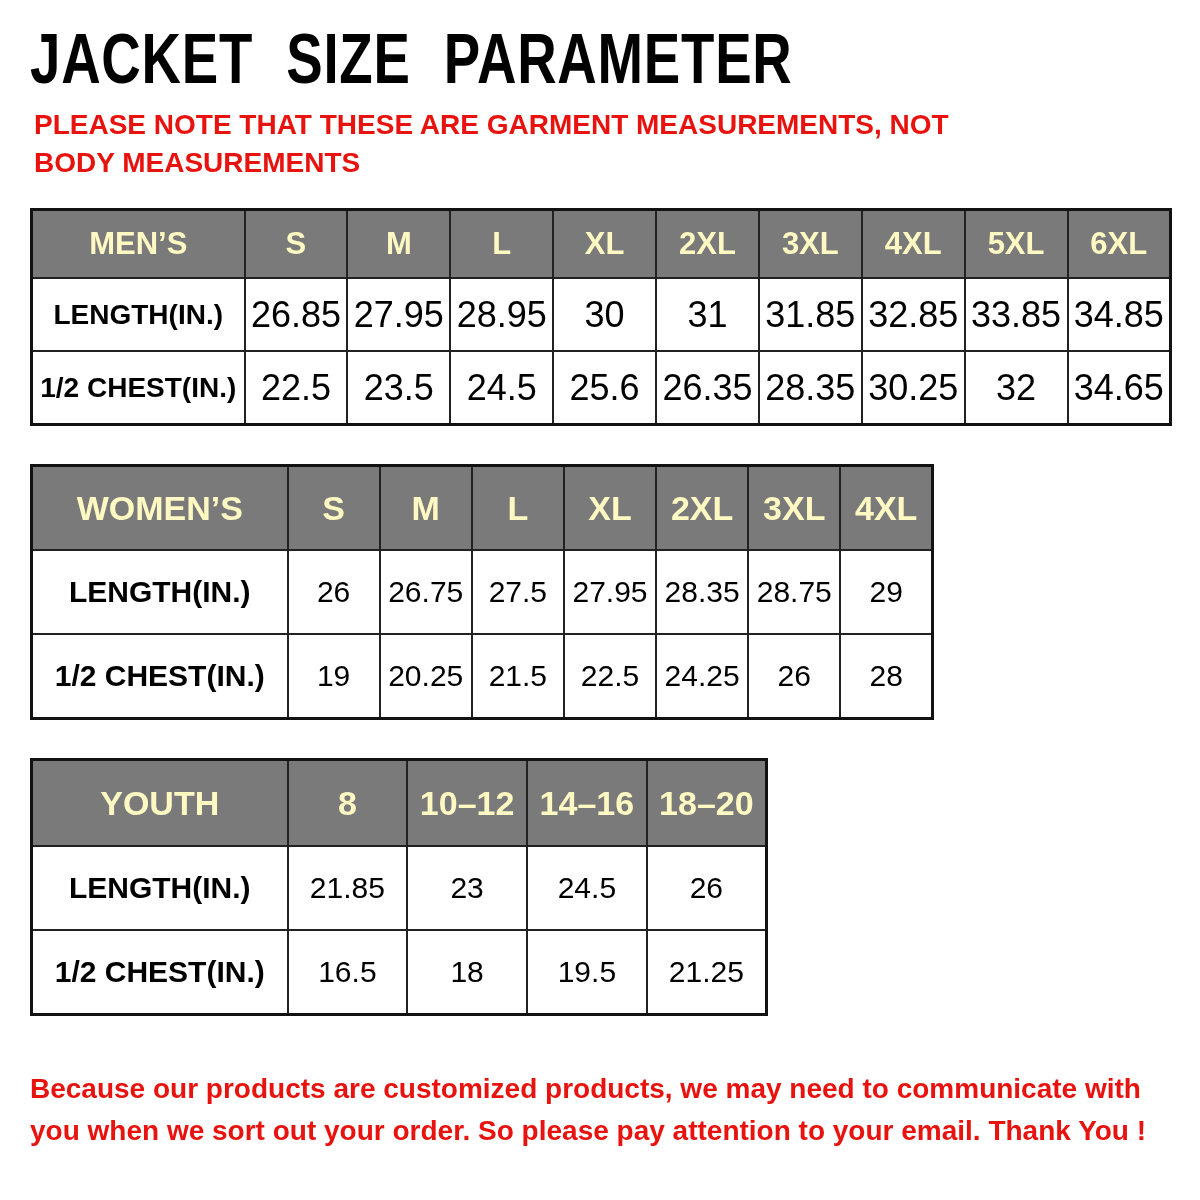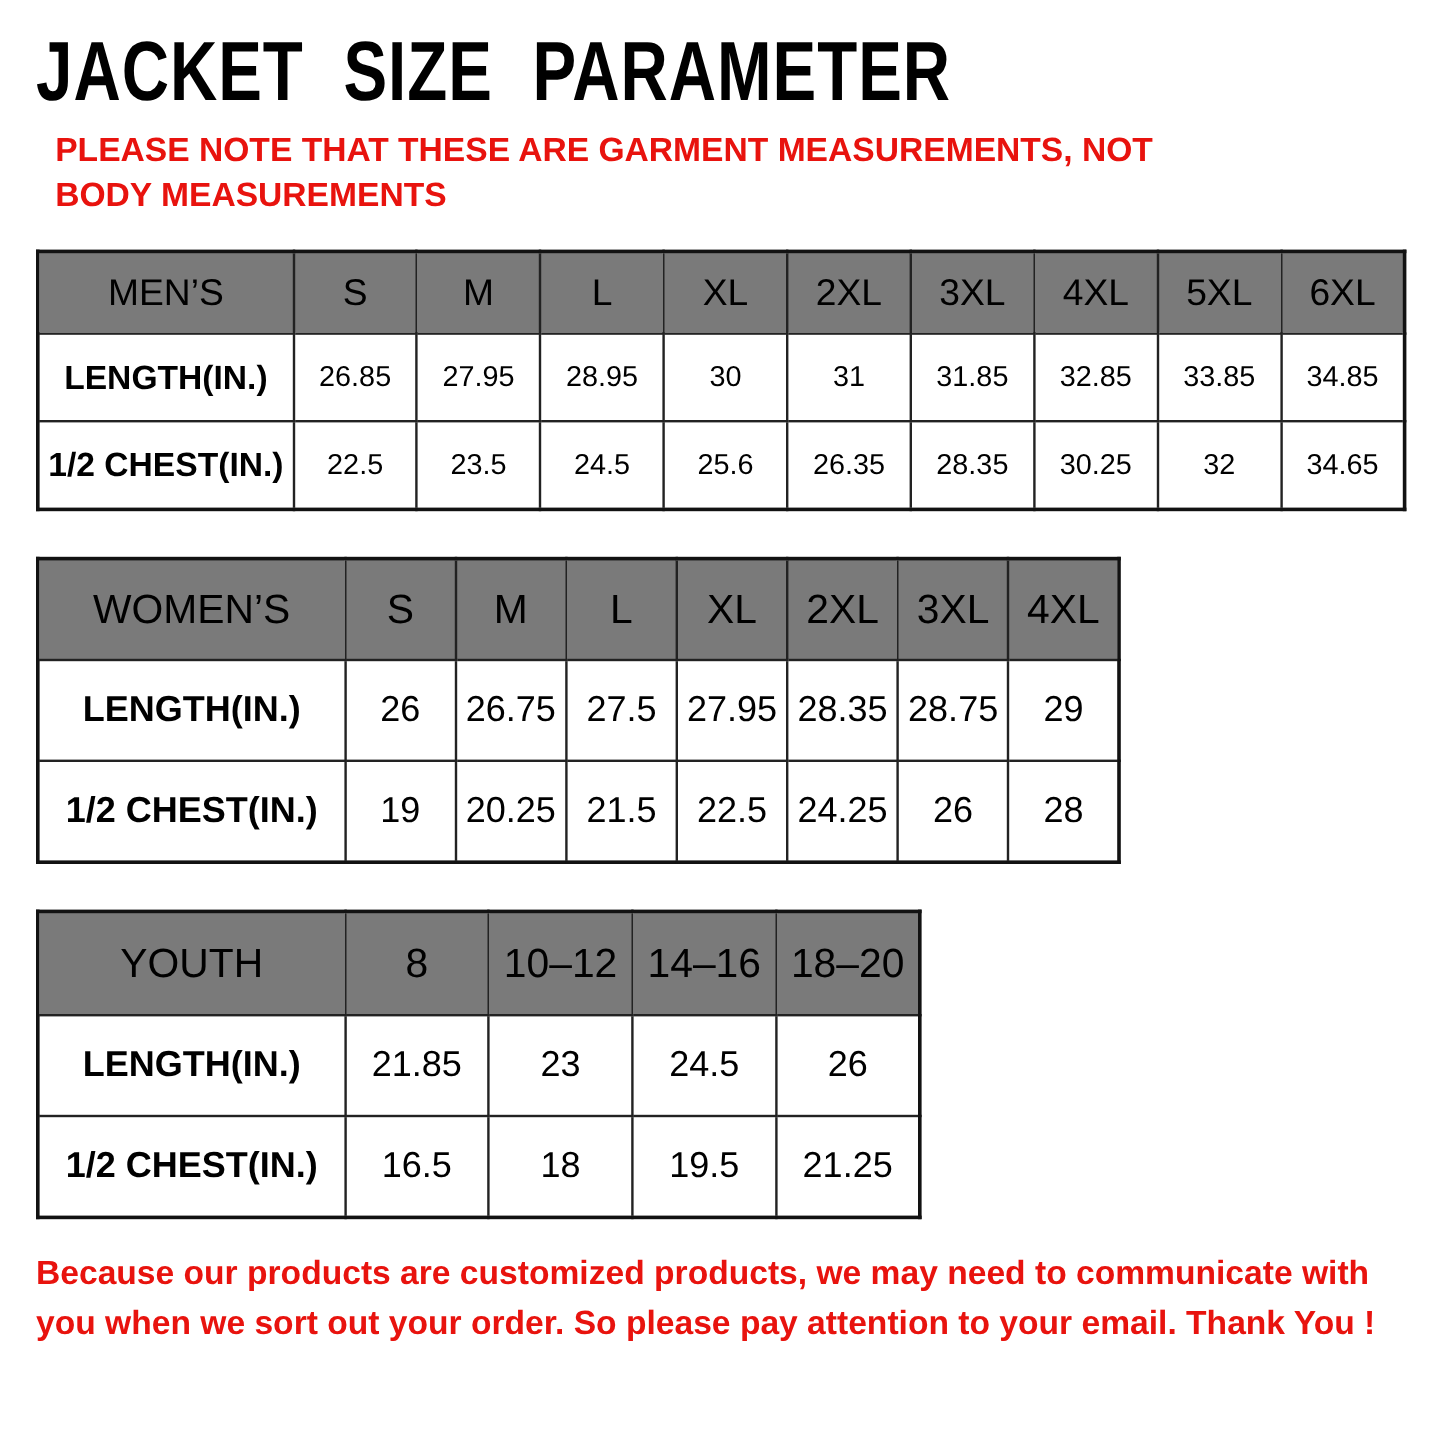--- a/index.html
+++ b/index.html
@@ -25,21 +25,21 @@
     font-weight: 800;
     color: #000000;
     letter-spacing: 1px;
     word-spacing: 22px;
     transform: scaleX(0.78);
     transform-origin: left center;
     white-space: nowrap;
   }
   
   .note-top {
-    margin: 0 0 26px 16px;
+    margin: 0 0 26px 4px;
     max-width: 920px;
     font-size: 28px;
     line-height: 38px;
     font-weight: 600;
     color: #e8130e;
   }
   
   table.size-table {
     border-collapse: collapse;
     table-layout: fixed;
@@ -48,46 +48,46 @@
   table.size-table th,
   table.size-table td {
     border: 2px solid #222222;
     text-align: center;
     vertical-align: middle;
     padding: 0;
     overflow: hidden;
   }
   table.size-table th {
     background: #7a7a7a;
-    color: #000000;
-    font-weight: 400;
+    color: #fef9c3;
+    font-weight: 700;
   }
   table.size-table td {
     background: #ffffff;
     color: #000000;
     font-weight: 400;
   }
   table.size-table td.rowlabel {
     font-weight: 700;
     text-align: center;
   }
   
   table.mens { width: 1142px; margin-bottom: 38px; }
   table.mens col.c-label { width: 213px; }
   table.mens th { height: 66px; font-size: 31px; }
-  table.mens td { height: 71px; font-size: 24px; }
+  table.mens td { height: 71px; font-size: 36px; }
   table.mens td.rowlabel { font-size: 28px; }
   
   table.womens { width: 904px; margin-bottom: 38px; }
   table.womens col.c-label { width: 256px; }
   table.womens th { height: 82px; font-size: 34px; }
   table.womens td { height: 82px; font-size: 30px; }
   table.womens td.rowlabel { font-size: 30px; }
   
-  table.youth { width: 738px; margin-bottom: 24px; }
+  table.youth { width: 738px; margin-bottom: 52px; }
   table.youth col.c-label { width: 256px; }
   table.youth th { height: 84px; font-size: 34px; }
   table.youth td { height: 82px; font-size: 30px; }
   table.youth td.rowlabel { font-size: 30px; }
   
   .note-bottom {
     margin: 0 0 24px 0;
     max-width: 1125px;
     font-size: 28px;
     line-height: 42px;

